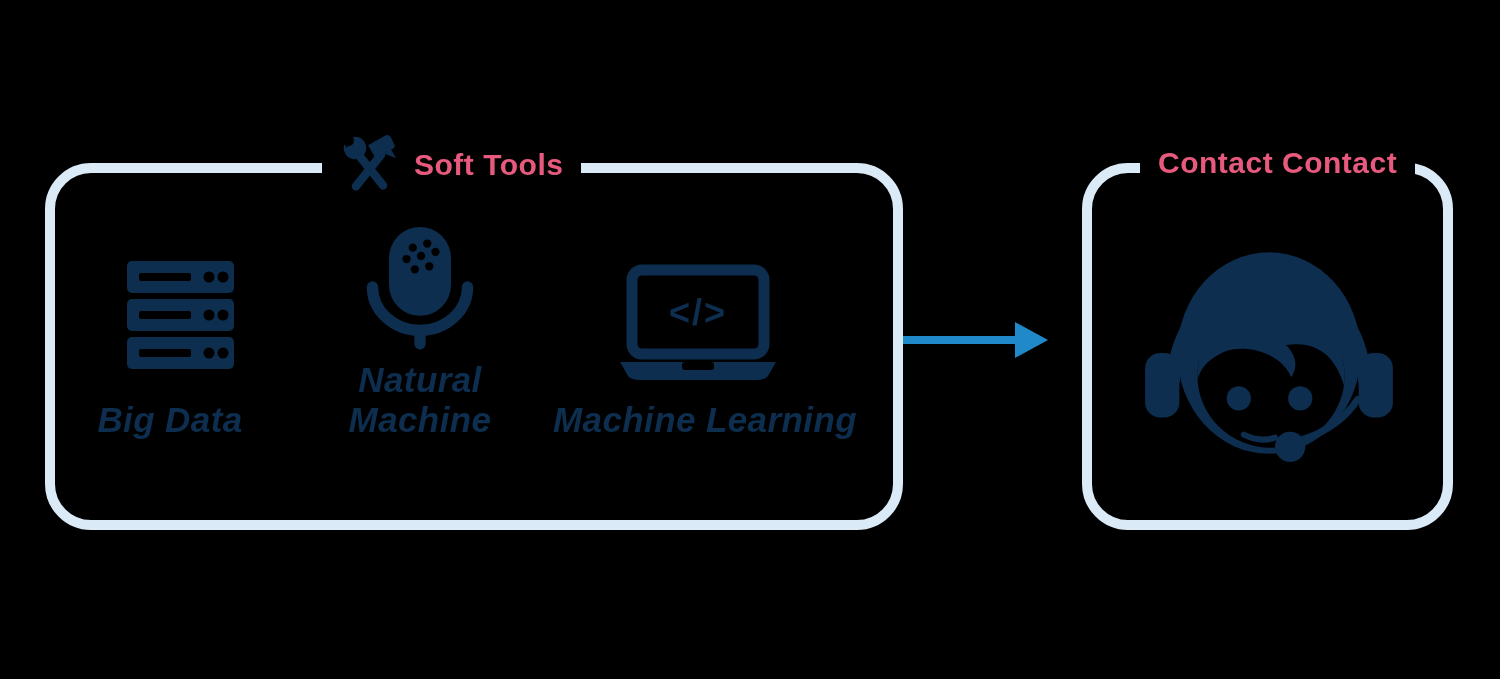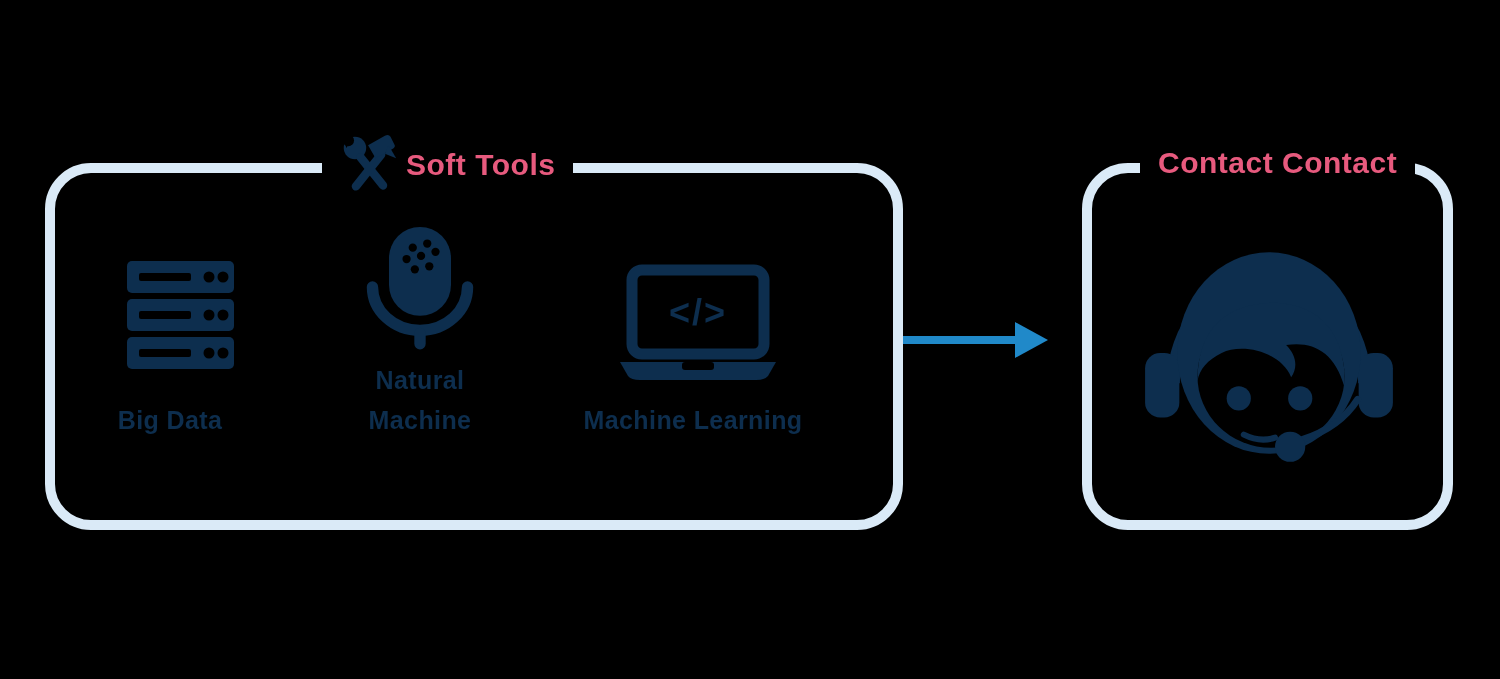--- a/index.html
+++ b/index.html
@@ -29,41 +29,42 @@
 
   .title-chip{
     position:absolute;
     z-index:2;
     background:var(--background,#000);
     display:flex;
     align-items:center;
     gap:16px;
     padding:0 18px;
   }
-  #soft-tools-title{left:322px;top:133px;height:64px;gap:8px;}
+  #soft-tools-title{left:322px;top:133px;height:64px;}
   #contact-center-title{left:1140px;top:140px;height:46px;}
   .title-text{
     color:var(--pink,#e75a7e);
     font-size:30px;
     letter-spacing:0.5px;
     white-space:nowrap;
   }
   .item-icon{position:absolute;}
   .item-label{
     position:absolute;
     color:var(--navy,#0d2e4e);
-    font-size:25px;
+    font-size:35px;
     text-align:center;
     letter-spacing:0.4px;
     line-height:40px;
     white-space:nowrap;
+    font-style:italic;
   }
   #big-data-label{left:45px;top:400px;width:250px;}
   #nlp-label{left:295px;top:360px;width:250px;white-space:normal;}
-  #ml-label{left:518px;top:400px;width:350px;}
+  #ml-label{left:530px;top:400px;width:350px;}
 
   #flow-arrow{position:absolute;left:903px;top:318px;}
   #agent-icon{position:absolute;left:1133px;top:212px;}
 
   .fill-navy{fill:var(--navy,#0d2e4e);}
   .fill-bg{fill:var(--background,#000);}
   .stroke-navy{stroke:var(--navy,#0d2e4e);fill:none;}
   .fill-arrow{fill:var(--arrow-blue,#2089c9);}
   .stroke-arrow{stroke:var(--arrow-blue,#2089c9);fill:none;}
   .code-glyph{

